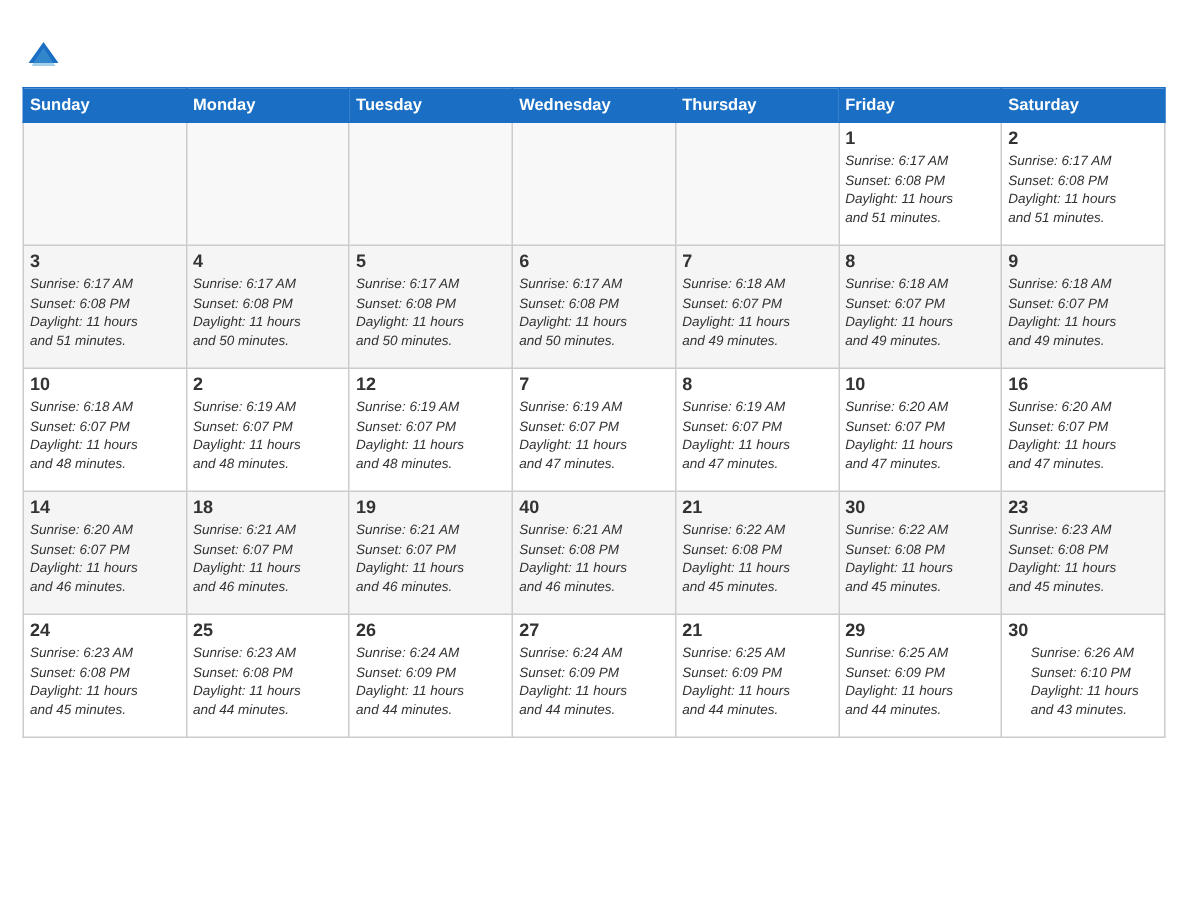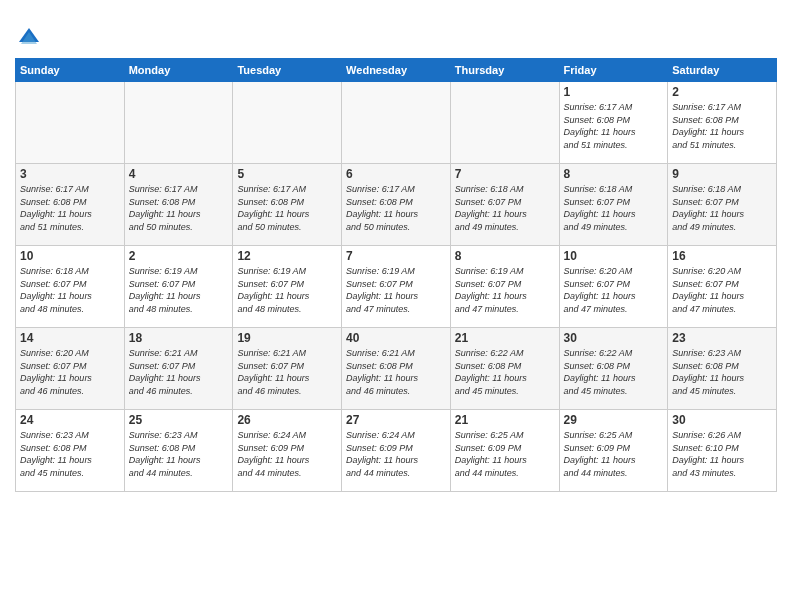--- a/index.html
+++ b/index.html
@@ -339,21 +339,21 @@
           </td>
           <td>
             <span class="day-num">29</span>
             <div class="day-info" style="white-space: pre-line;">Sunrise: 6:25 AM
 Sunset: 6:09 PM
 Daylight: 11 hours
 and 44 minutes.</div>
           </td>
           <td>
             <span class="day-num">30</span>
-            <div class="day-info" style="white-space: pre-line;">Sunrise: 6:26 AM
+            <div class="day-info" style="white-space: pre-line; margin-left: 15px;">Sunrise: 6:26 AM
 Sunset: 6:10 PM
 Daylight: 11 hours
 and 43 minutes.</div>
           </td>
         </tr>
       </tbody>
   </table>
 </div>
 
 </body></html>

